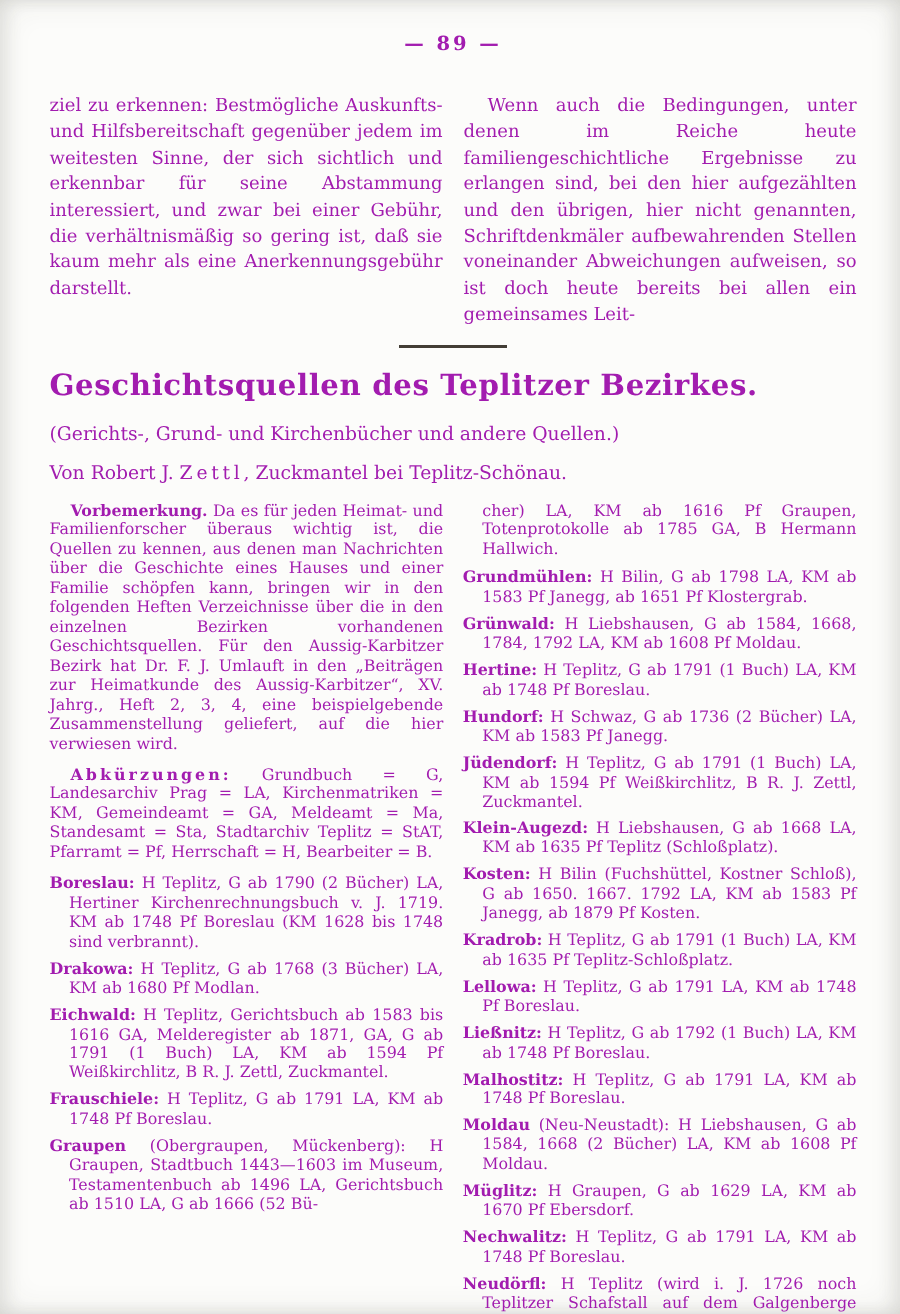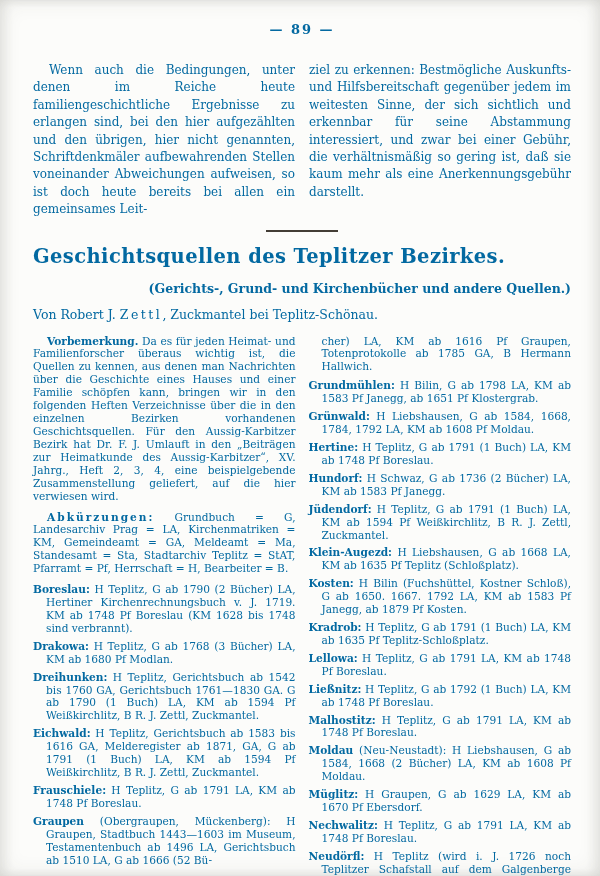--- a/index.html
+++ b/index.html
@@ -6,36 +6,36 @@
   body{
     width:600px;height:876px;overflow:hidden;
     background:#e9e8e5;
     font-family:"DejaVu Serif","Liberation Serif",serif;
   }
   .page{
     position:relative;width:600px;height:876px;box-sizing:border-box;
     background:#fcfcfa;
     box-shadow:inset 0 0 22px rgba(60,55,45,0.10), inset 6px 0 10px rgba(60,55,45,0.07), inset -6px 0 10px rgba(60,55,45,0.07);
     padding:20px 29px 0 33px;
-    color:#0369a1;
+    color:#a21caf;
   }
   .page-number{
     text-align:center;font-size:13px;font-weight:bold;letter-spacing:2px;
     margin-top:2px;
   }
   .intro-cols{display:flex;gap:14px;margin-top:25px;}
   .icol{flex:1;font-size:12px;line-height:1.45;text-align:justify;font-weight:500;}
   .icol p{margin:0;}
   .indent{text-indent:16px;}
   .rule{width:72px;border:0;border-top:2px solid #433d35;margin:11px auto 0;}
   .title{
     text-align:left;font-size:19.5px;font-weight:bold;margin:13px 0 0;
     letter-spacing:0.4px;
   }
-  .subtitle{text-align:right;font-size:12.5px;font-weight:bold;margin-top:13px;}
+  .subtitle{text-align:left;font-size:12.5px;font-weight:normal;margin-top:13px;}
   .byline{text-align:left;font-size:12.5px;margin-top:11px;}
   .byline .sp-name{letter-spacing:2.5px;}
   .main-cols{display:flex;gap:13px;margin-top:13px;}
   .mcol{flex:1;font-size:10.6px;line-height:1.22;text-align:justify;}
   .mcol p{margin:0 0 5px;}
   .para-first{text-indent:14px;margin-bottom:8px !important;}
   .entry{padding-left:13px;text-indent:-13px;}
   .entry-cont{padding-left:13px;margin-bottom:6px !important;}
   .ename{font-weight:bold;}
   .sp-label{letter-spacing:2px;font-weight:bold;}
@@ -43,42 +43,41 @@
 </style>
 </head>
 <body>
 
 <div class="page">
 
   <div class="page-number">— 89 —</div>
 
   <div class="intro-cols">
     <div class="icol">
-      <p class="indent">Wenn auch die Bedingungen, unter denen im Reiche heute familiengeschichtliche Ergebnisse zu erlangen sind, bei den hier aufgezählten und den übrigen, hier nicht genannten, Schriftdenkmäler aufbewahrenden Stellen voneinander Abweichungen aufweisen, so ist doch heute bereits bei allen ein gemeinsames Leit-</p>
+      <p>ziel zu erkennen: Bestmögliche Auskunfts- und Hilfsbereitschaft gegenüber jedem im weitesten Sinne, der sich sichtlich und erkennbar für seine Abstammung interessiert, und zwar bei einer Gebühr, die verhältnismäßig so gering ist, daß sie kaum mehr als eine Anerkennungsgebühr darstellt.</p>
     </div>
     <div class="icol">
-      <p>ziel zu erkennen: Bestmögliche Auskunfts- und Hilfsbereitschaft gegenüber jedem im weitesten Sinne, der sich sichtlich und erkennbar für seine Abstammung interessiert, und zwar bei einer Gebühr, die verhältnismäßig so gering ist, daß sie kaum mehr als eine Anerkennungsgebühr darstellt.</p>
+      <p class="indent">Wenn auch die Bedingungen, unter denen im Reiche heute familiengeschichtliche Ergebnisse zu erlangen sind, bei den hier aufgezählten und den übrigen, hier nicht genannten, Schriftdenkmäler aufbewahrenden Stellen voneinander Abweichungen aufweisen, so ist doch heute bereits bei allen ein gemeinsames Leit-</p>
     </div>
   </div>
 
   <hr class="rule">
 
   <h1 class="title">Geschichtsquellen des Teplitzer Bezirkes.</h1>
   <div class="subtitle">(Gerichts-, Grund- und Kirchenbücher und andere Quellen.)</div>
   <div class="byline"><span>Von Robert J. </span><span class="sp-name">Zettl</span><span>, Zuckmantel bei Teplitz-Schönau.</span></div>
 
   <div class="main-cols">
 
     <div class="mcol">
       <p class="para-first"><span class="blabel">Vorbemerkung.</span><span> Da es für jeden Heimat- und Familienforscher überaus wichtig ist, die Quellen zu kennen, aus denen man Nachrichten über die Geschichte eines Hauses und einer Familie schöpfen kann, bringen wir in den folgenden Heften Verzeichnisse über die in den einzelnen Bezirken vorhandenen Geschichtsquellen. Für den Aussig-Karbitzer Bezirk hat Dr. F. J. Umlauft in den „Beiträgen zur Heimatkunde des Aussig-Karbitzer“, XV. Jahrg., Heft 2, 3, 4, eine beispielgebende Zusammenstellung geliefert, auf die hier verwiesen wird.</span></p>
       <p class="para-first"><span class="sp-label">Abkürzungen:</span><span> Grundbuch = G, Landesarchiv Prag = LA, Kirchenmatriken = KM, Gemeindeamt = GA, Meldeamt = Ma, Standesamt = Sta, Stadtarchiv Teplitz = StAT, Pfarramt = Pf, Herrschaft = H, Bearbeiter = B.</span></p>
 
       <p class="entry"><span class="ename">Boreslau:</span><span> H Teplitz, G ab 1790 (2 Bücher) LA, Hertiner Kirchenrechnungsbuch v. J. 1719. KM ab 1748 Pf Boreslau (KM 1628 bis 1748 sind verbrannt).</span></p>
       <p class="entry"><span class="ename">Drakowa:</span><span> H Teplitz, G ab 1768 (3 Bücher) LA, KM ab 1680 Pf Modlan.</span></p>
-      <p class="entry"><span class="ename">Dreihunken:</span><span> H Teplitz, Gerichtsbuch ab 1542 bis 1760 GA, Gerichtsbuch 1761—1830 GA. G ab 1790 (1 Buch) LA, KM ab 1594 Pf Weißkirchlitz, B R. J. Zettl, Zuckmantel.</span></p>
       <p class="entry"><span class="ename">Eichwald:</span><span> H Teplitz, Gerichtsbuch ab 1583 bis 1616 GA, Melderegister ab 1871, GA, G ab 1791 (1 Buch) LA, KM ab 1594 Pf Weißkirchlitz, B R. J. Zettl, Zuckmantel.</span></p>
       <p class="entry"><span class="ename">Frauschiele:</span><span> H Teplitz, G ab 1791 LA, KM ab 1748 Pf Boreslau.</span></p>
       <p class="entry"><span class="ename">Graupen</span><span> (Obergraupen, Mückenberg): H Graupen, Stadtbuch 1443—1603 im Museum, Testamentenbuch ab 1496 LA, Gerichtsbuch ab 1510 LA, G ab 1666 (52 Bü-</span></p>
     </div>
 
     <div class="mcol">
       <p class="entry-cont">cher) LA, KM ab 1616 Pf Graupen, Totenprotokolle ab 1785 GA, B Hermann Hallwich.</p>
 
       <p class="entry"><span class="ename">Grundmühlen:</span><span> H Bilin, G ab 1798 LA, KM ab 1583 Pf Janegg, ab 1651 Pf Klostergrab.</span></p>
       <p class="entry"><span class="ename">Grünwald:</span><span> H Liebshausen, G ab 1584, 1668, 1784, 1792 LA, KM ab 1608 Pf Moldau.</span></p>

